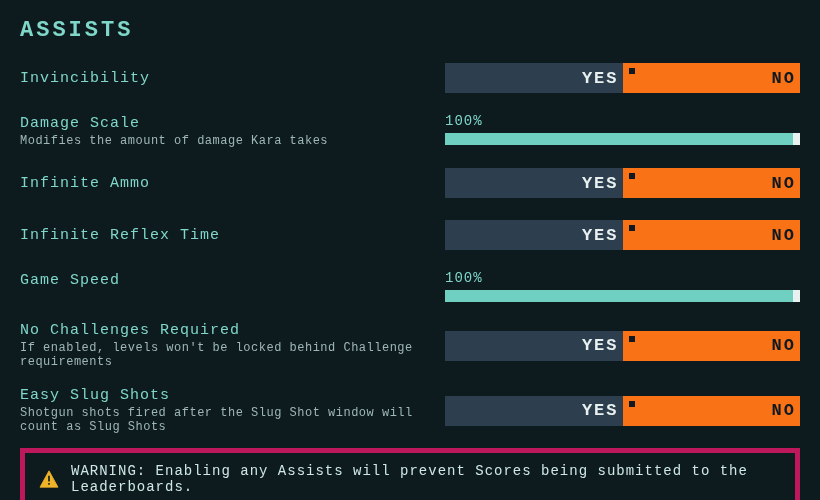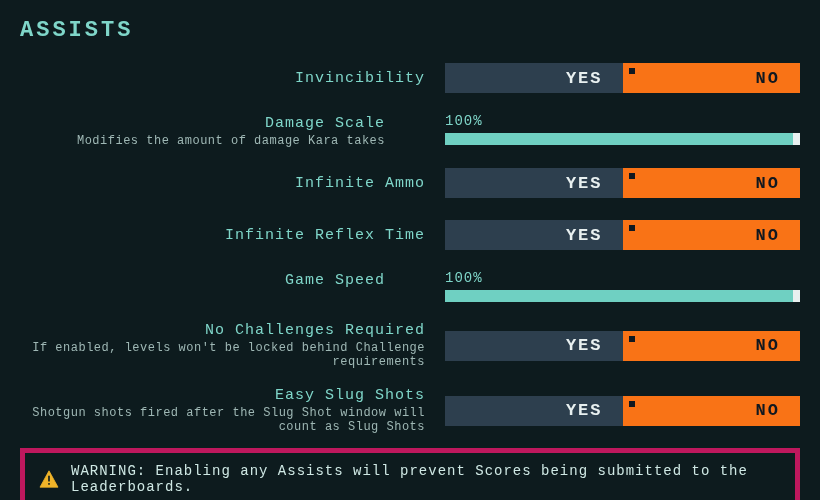--- a/index.html
+++ b/index.html
@@ -27,21 +27,20 @@
   }
   .row {
     display: flex;
     align-items: center;
     margin-bottom: 18px;
     min-height: 34px;
   }
   .row-left {
     flex: 1;
     padding-right: 20px;
-    text-align: right;
   }
   .row-label {
     font-size: 15px;
     color: #7fd6c9;
     letter-spacing: 1px;
   }
   .row-desc {
     font-size: 12px;
     color: #9fb8b5;
     letter-spacing: 0.5px;
@@ -56,21 +55,21 @@
   .toggle {
     display: flex;
     height: 30px;
     width: 355px;
   }
   .toggle-opt {
     flex: 1;
     display: flex;
     align-items: center;
     justify-content: flex-end;
-    padding-right: 20px;
+    padding-right: 4px;
     font-size: 17px;
     font-weight: 800;
     letter-spacing: 2px;
     position: relative;
   }
   .toggle-opt.yes {
     background: #2d3f4e;
     color: #e8f0f0;
   }
   .toggle-opt.no {

